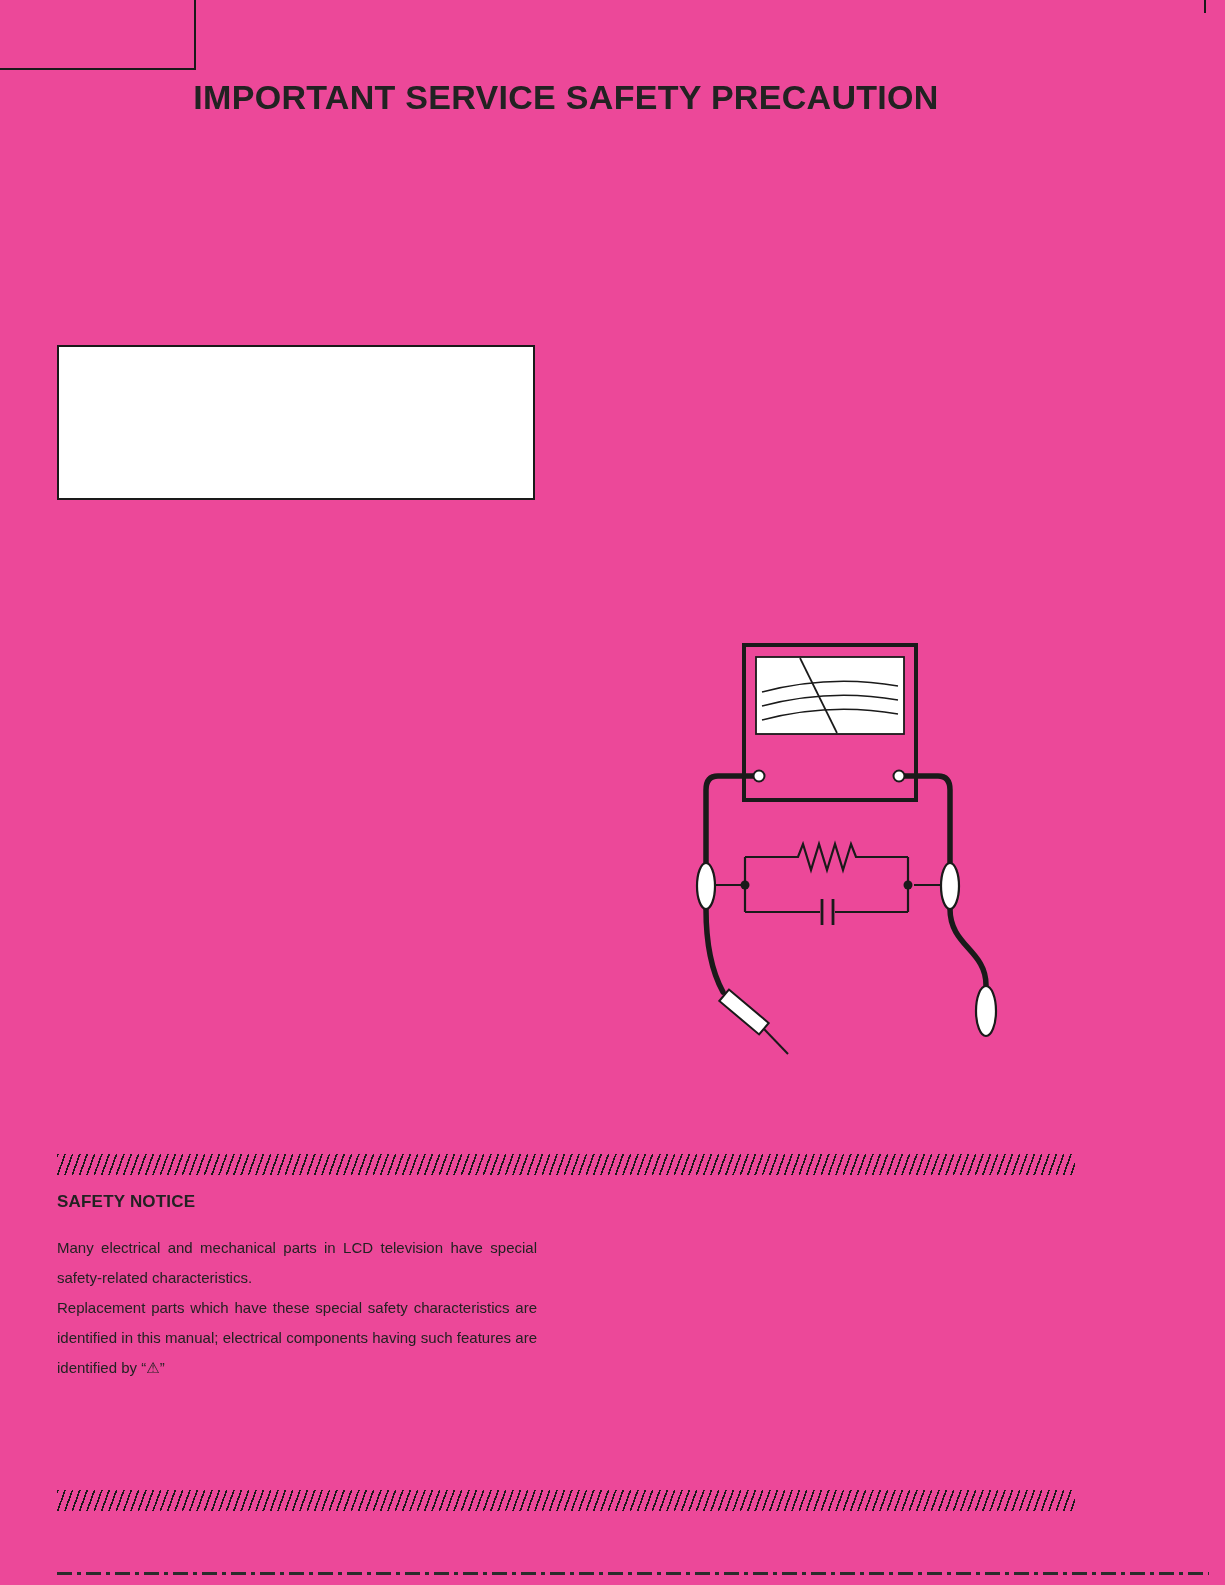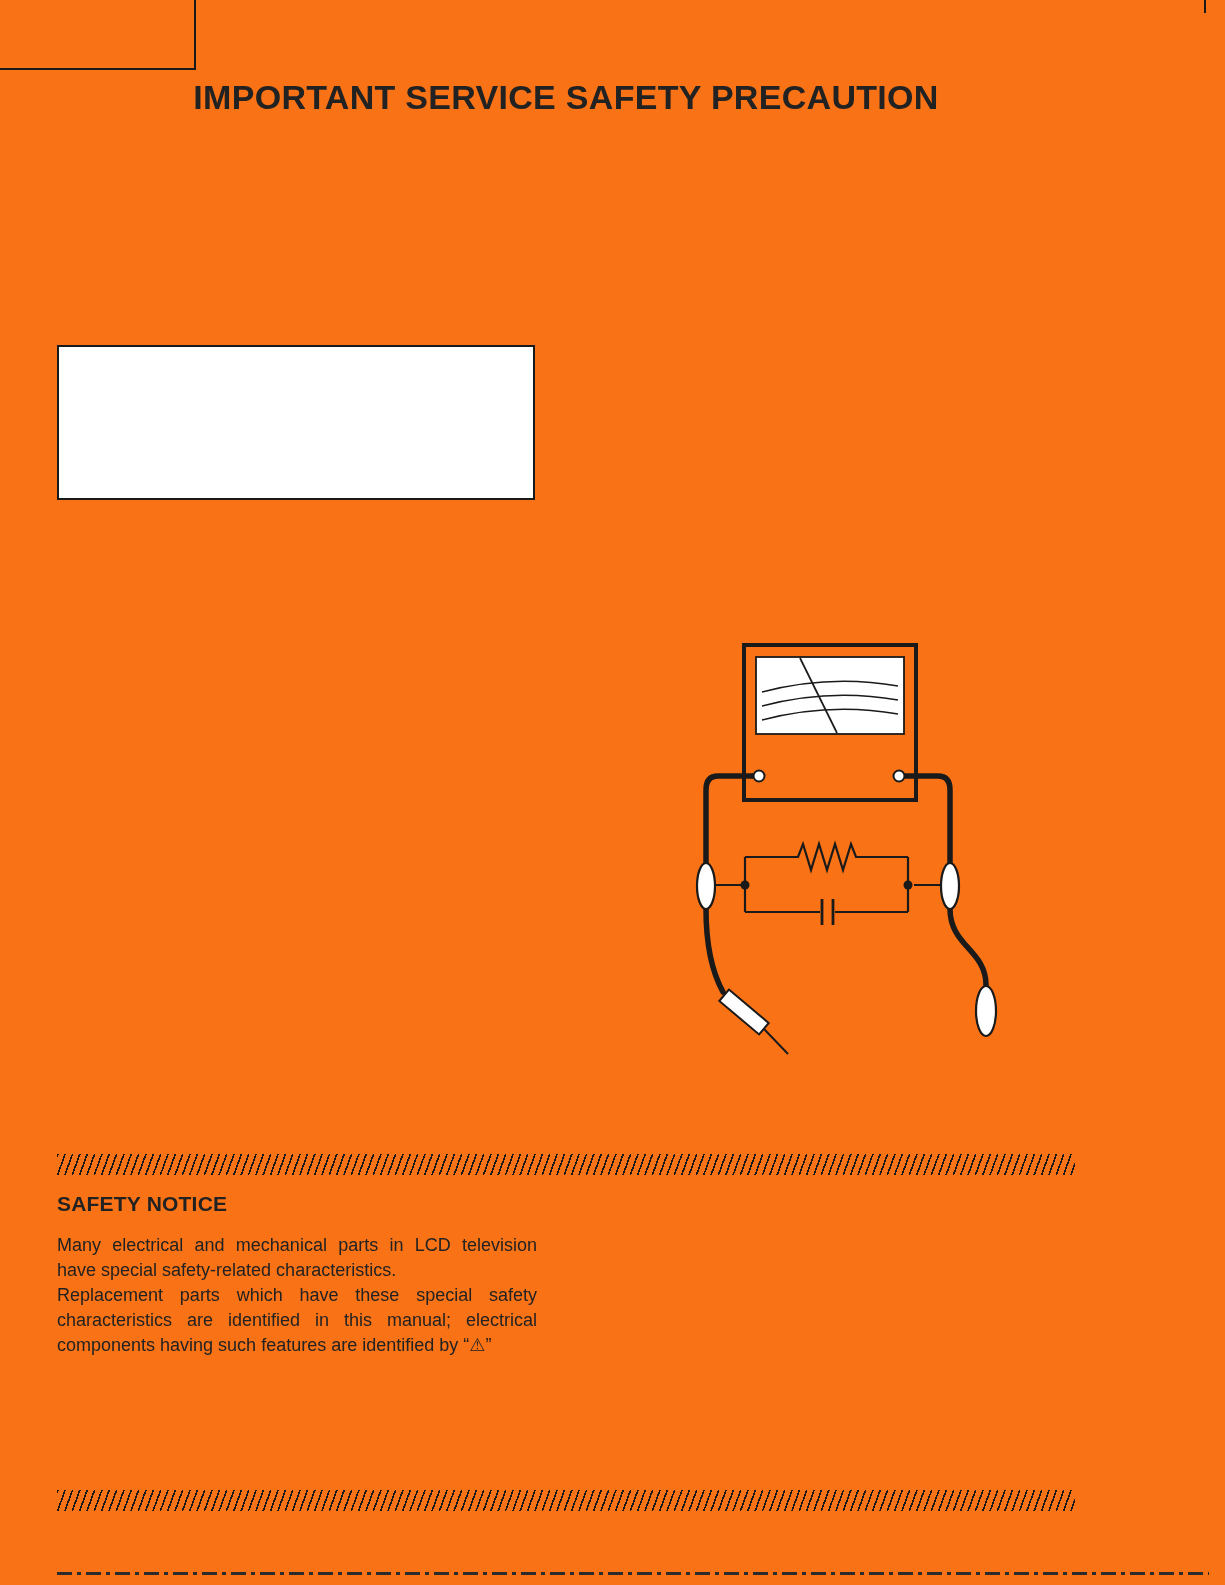--- a/index.html
+++ b/index.html
@@ -2,21 +2,21 @@
 <html><head>
 <meta charset="utf-8">
 <style>
   * { margin: 0; padding: 0; box-sizing: border-box; }
   html, body { background: #e8e8e8; }
   body { font-family: "Liberation Sans", "DejaVu Sans", sans-serif; }
   .page {
     position: relative;
     width: 1225px;
     height: 1585px;
-    background: #f97316;
+    background: #ec4899;
     color: #1a1a1a;
     overflow: hidden;
     margin: 0 auto;
   }
 
   
   .corner-tl {
     position: absolute; left: 0; top: 0;
     width: 196px; height: 70px;
     border-right: 2px solid #1a1a1a;
@@ -66,25 +66,25 @@
     background: repeating-linear-gradient(110deg,
       #1a1a1a 0px, #1a1a1a 1.6px,
       transparent 1.6px, transparent 6.9px);
   }
   .hatch-top { top: 1154px; }
   .hatch-bottom { top: 1490px; }
 
   
   .safety-heading {
     position: absolute; left: 57px; top: 1192px;
-    font-size: 21px; font-weight: 700; letter-spacing: 0.2px; color: #222;
+    font-size: 17px; font-weight: 700; letter-spacing: 0.2px; color: #222;
   }
   .safety-body {
     position: absolute; left: 57px; top: 1233px; width: 480px;
-    font-size: 18px; line-height: 25px; color: #222;
+    font-size: 15px; line-height: 30px; color: #222;
     text-align: justify;
   }
   .safety-body p { margin: 0; }
 
   
   .bottom-dashed {
     position: absolute; left: 57px; top: 1572px;
     width: 1152px; height: 3px;
     background: repeating-linear-gradient(90deg,
       #2b2b2b 0px, #2b2b2b 15px,

